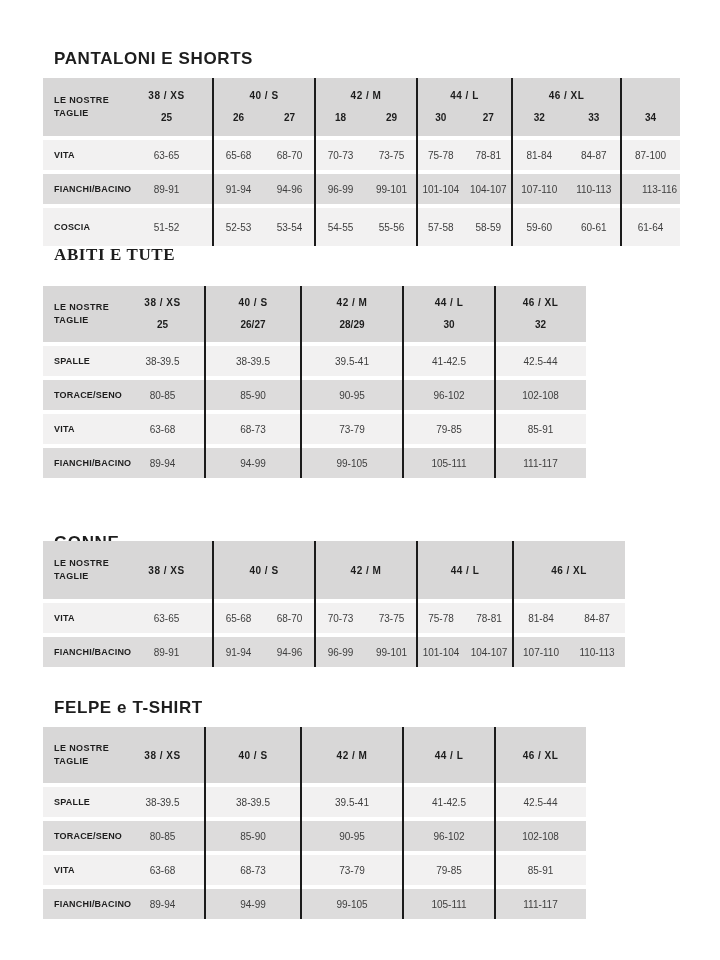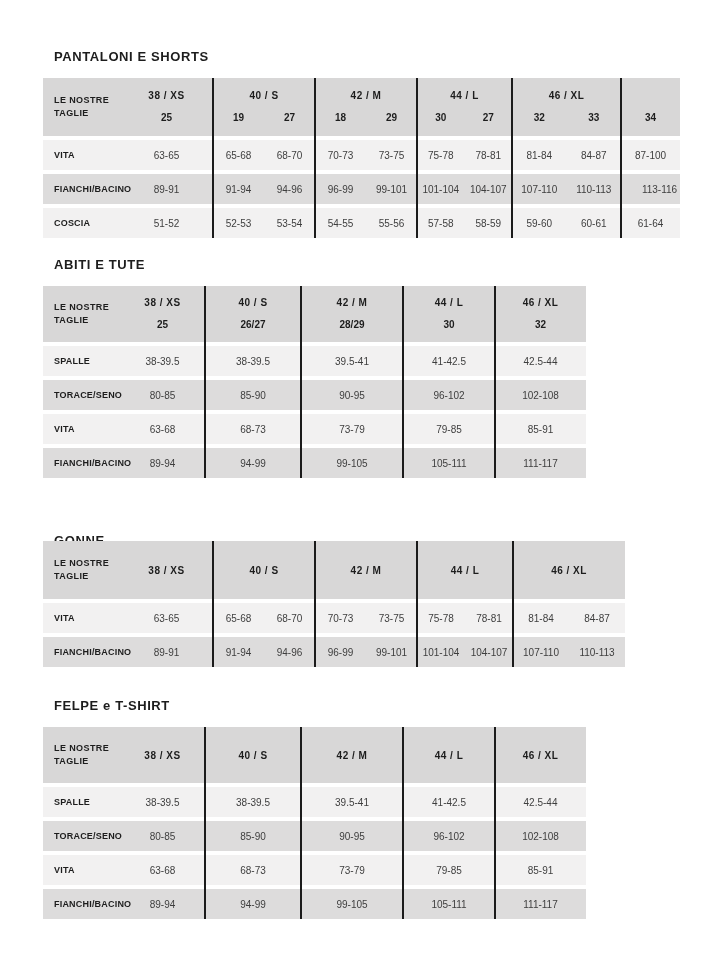--- a/index.html
+++ b/index.html
@@ -2,21 +2,21 @@
 <html><head>
 <meta charset="utf-8">
 <style>
   html,body{margin:0;padding:0;}
   body{
     width:720px;height:960px;background:#ffffff;position:relative;overflow:hidden;
     font-family:"Liberation Sans","DejaVu Sans",sans-serif;
     --head:#d8d7d7; --light:#f2f1f1; --dark:#dddcdc; --line:#1b1b1b; --ink:#1d1d1d; --val:#3e3e3e;
   }
   .sec-title{
-    position:absolute;left:54px;font-size:13px;font-weight:bold;
+    position:absolute;left:54px;font-size:17px;font-weight:bold;
     letter-spacing:.6px;color:var(--ink);white-space:nowrap;
   }
   .tbl{position:absolute;}
   .thead{display:flex;background:var(--head);}
   .corner{
     display:flex;flex-direction:column;justify-content:center;
     padding-left:11px;box-sizing:border-box;flex-shrink:0;
     font-size:9px;font-weight:bold;letter-spacing:.4px;color:var(--ink);line-height:13px;
     white-space:nowrap;
   }
@@ -54,21 +54,21 @@
         </div>
         <div class="group two" style="width: 93px;">
           <div class="glabel">38 / XS</div>
           <div class="gsubs">
             <div class="gsub">25</div>
           </div>
         </div>
         <div class="group two" style="width: 102px;">
           <div class="glabel">40 / S</div>
           <div class="gsubs">
-            <div class="gsub">19</div>
+            <div class="gsub">26</div>
             <div class="gsub">27</div>
           </div>
         </div>
         <div class="group two" style="width: 102px;">
           <div class="glabel">42 / M</div>
           <div class="gsubs">
             <div class="gsub">18</div>
             <div class="gsub">29</div>
           </div>
         </div>
@@ -112,42 +112,42 @@
         <div class="cell" style="width: 51px;">91-94</div>
         <div class="cell" style="width: 51px;">94-96</div>
         <div class="cell" style="width: 51px;">96-99</div>
         <div class="cell" style="width: 51px;">99-101</div>
         <div class="cell" style="width: 47.5px;">101-104</div>
         <div class="cell" style="width: 47.5px;">104-107</div>
         <div class="cell" style="width: 54.5px;">107-110</div>
         <div class="cell" style="width: 54.5px;">110-113</div>
         <div class="cell" style="width: 77px; text-align: center;">113-116</div>
       </div>
-      <div class="trow light" style="height: 30px; margin-top: 4px;">
+      <div class="trow light" style="height: 38px; margin-top: 4px;">
         <div class="rlabel" style="width: 77px;">COSCIA</div>
         <div class="cell" style="width: 93px; text-align: right;">51-52</div>
         <div class="cell" style="width: 51px;">52-53</div>
         <div class="cell" style="width: 51px;">53-54</div>
         <div class="cell" style="width: 51px;">54-55</div>
         <div class="cell" style="width: 51px;">55-56</div>
         <div class="cell" style="width: 47.5px;">57-58</div>
         <div class="cell" style="width: 47.5px;">58-59</div>
         <div class="cell" style="width: 54.5px;">59-60</div>
         <div class="cell" style="width: 54.5px;">60-61</div>
         <div class="cell" style="width: 59px;">61-64</div>
       </div>
       <div class="vline" style="left: 169px;"></div>
       <div class="vline" style="left: 271px;"></div>
       <div class="vline" style="left: 373px;"></div>
       <div class="vline" style="left: 468px;"></div>
       <div class="vline" style="left: 577px;"></div>
     </div>
 </div>
 <div class="section">
-  <div class="sec-title" style="top: 257px;">ABITI E TUTE</div>
+  <div class="sec-title" style="top: 245px; font-family: Liberation Serif, serif;">ABITI E TUTE</div>
   <div class="tbl" style="left: 43px; top: 286px; width: 543px;">
       <div class="thead" style="height: 56px;">
         <div class="corner" style="width: 77px;">
           <div>LE NOSTRE</div>
           <div>TAGLIE</div>
         </div>
         <div class="group two" style="width: 85px;">
           <div class="glabel">38 / XS</div>
           <div class="gsubs">
             <div class="gsub">25</div>

